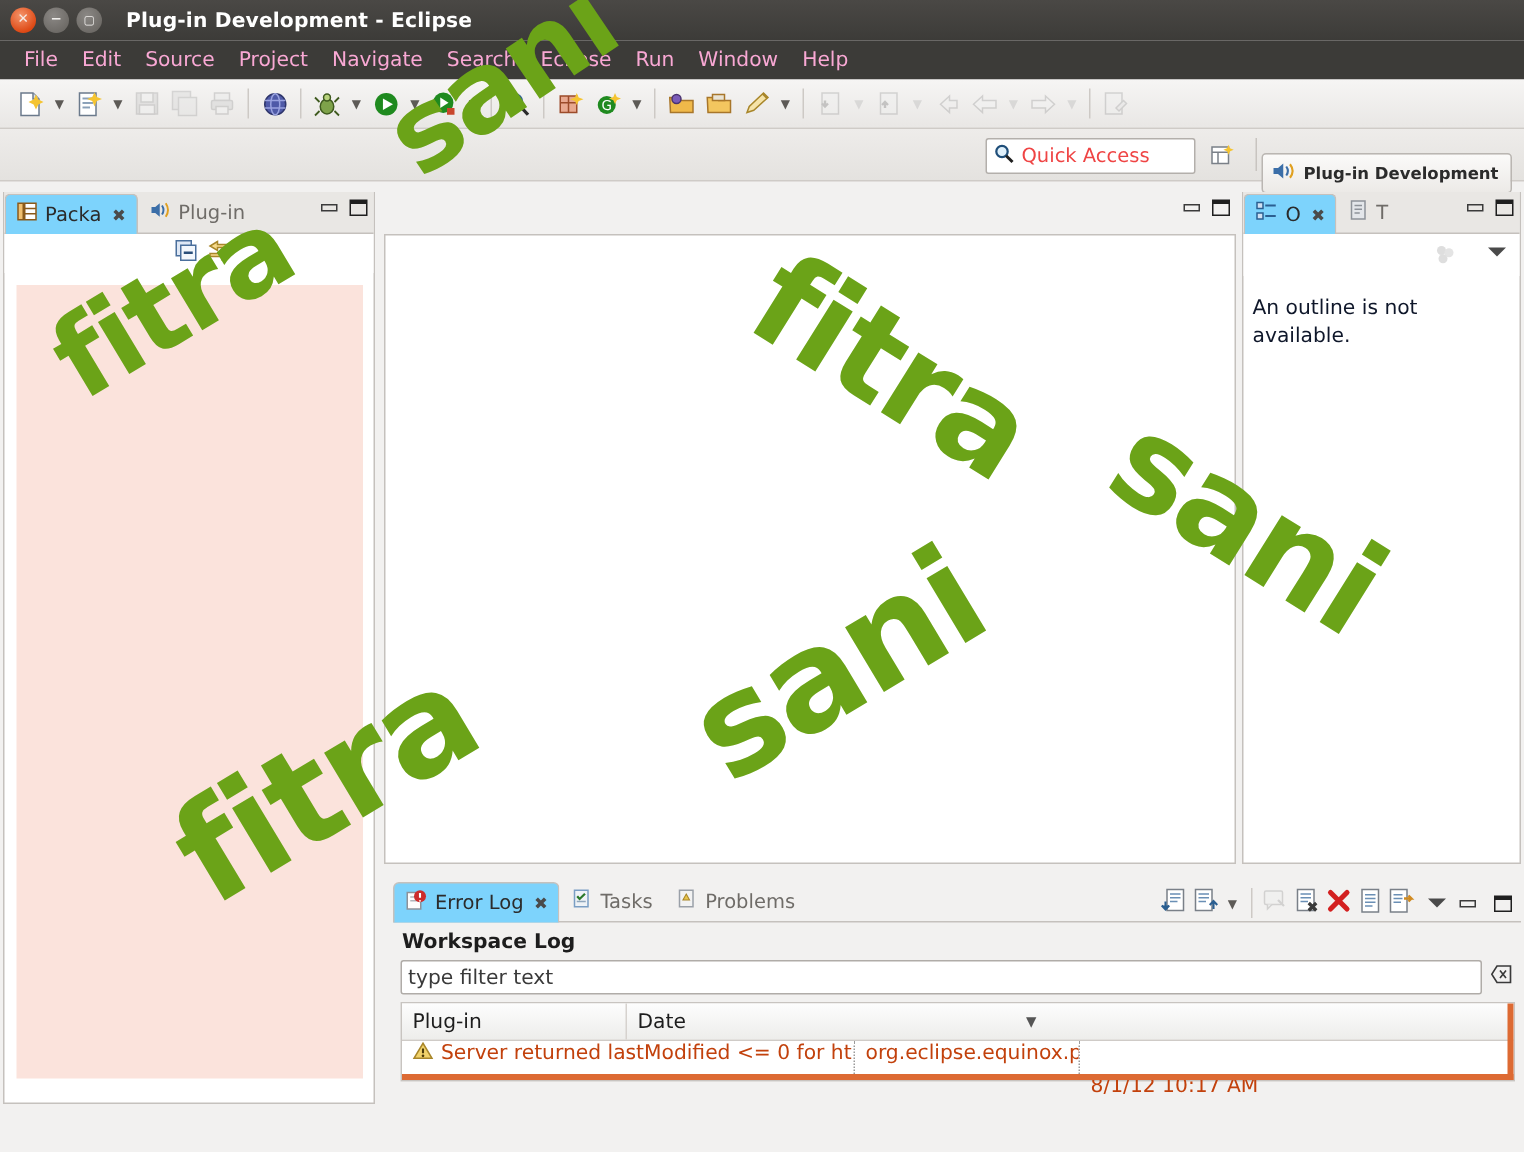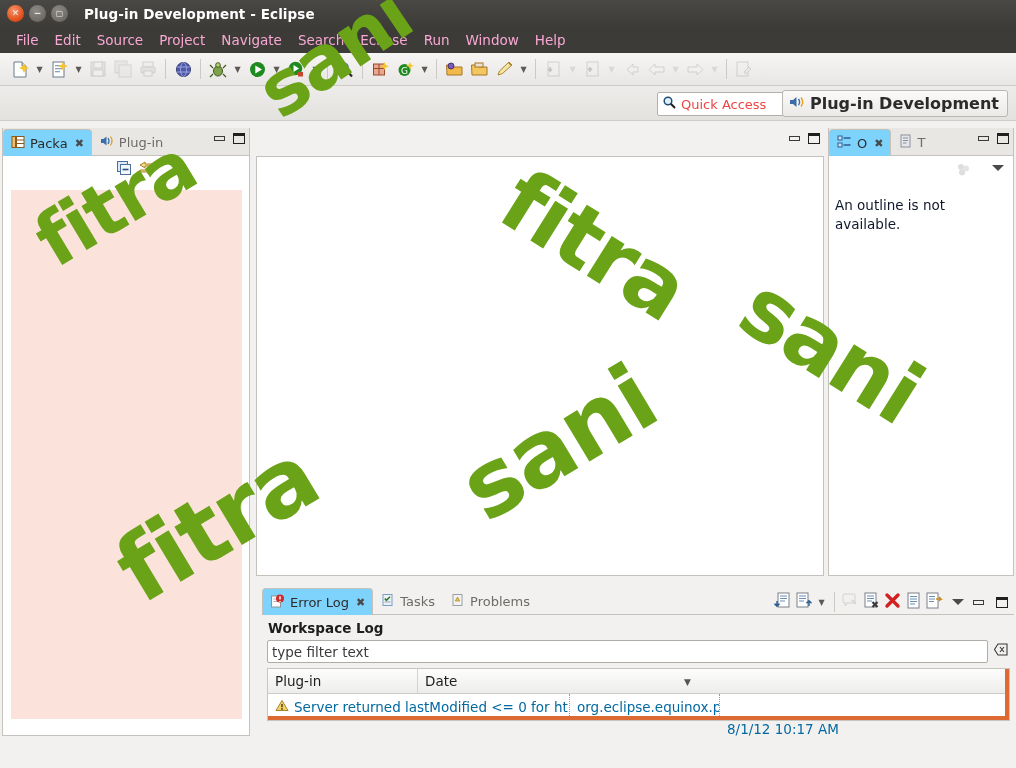--- a/index.html
+++ b/index.html
@@ -55,25 +55,25 @@
     background:linear-gradient(to bottom,#eeecea,#e4e2df);
     border-bottom:1px solid #cfcbc7;
   }
   .qa-box{
     position:absolute; right:219px; top:6px; width:140px; height:24px;
     background:#ffffff; border:1px solid #b3afab; border-radius:2px;
     display:flex; align-items:center; padding-left:4px; gap:4px;
   }
   .qa-text{ color:#ef4444; font-size:13px; }
   .persp-btn{
-    position:absolute; right:8px; top:4px; height:27px;
+    position:absolute; right:8px; top:16px; height:27px;
     background:linear-gradient(to bottom,#fbfaf9,#eceae7);
     border:1px solid #bab6b2; border-radius:3px;
     display:flex;align-items:center; gap:5px; padding:0 8px 0 6px;
-    font-size:16px; color:#2b2b2b; font-weight:bold;
+    font-size:11px; color:#2b2b2b; font-weight:bold;
   }
   .persp-open{
     position:absolute; right:190px; top:8px; width:22px;height:20px;
     display:flex;align-items:center;justify-content:center;
   }
   .persp-div{ position:absolute; right:178px; top:6px; width:1px;height:22px;background:#c8c4c0;}
 
   
   .view{ position:absolute; background:#f2f1f0; }
   .vtabrow{ position:relative; height:28px; display:flex; align-items:flex-end;
@@ -134,22 +134,22 @@
     font-size:13.5px; color:#3a3a3a;
   }
   .el-clear{ position:absolute; right:-21px; top:2px; color:#3a3a3a; font-size:13px;}
   .el-table{ margin:5px 4px 0 5px; border:1px solid #c8c4c0; background:#fff;
     position:relative; }
   .el-thead{ display:flex; height:25px; background:linear-gradient(to bottom,#fdfdfd,#ededeb);
     border-bottom:1px solid #cfcbc7; }
   .el-th{ display:flex; align-items:center; padding-left:7px; font-size:13.5px; color:#1d1d1d;
     border-right:1px solid #d6d2ce; position:relative;}
   .el-row{ display:flex; height:26px; align-items:center; }
-  .el-td{ display:flex; align-items:center; gap:5px; padding-left:7px; font-size:13.5px;
-    color:#0369a1; overflow:hidden; white-space:nowrap;
+  .el-td{ display:flex; gap:5px; padding-left:7px; font-size:13.5px;
+    color:#c2410c; overflow:hidden; white-space:nowrap;
     border-right:1px dotted #9a9a9a; height:26px;}
   .sel-right{ position:absolute; right:0; top:0; width:4px; bottom:0; background:#dd6a33;}
   .sel-bottom{ position:absolute; left:0; right:0; bottom:0; height:4px; background:#dd6a33;}
 
   
   .wm{
     position:absolute; color:#6ba318; font-weight:bold;
     font-family:"DejaVu Sans", sans-serif;
     white-space:nowrap; pointer-events:none; user-select:none;
     letter-spacing:-2px;

